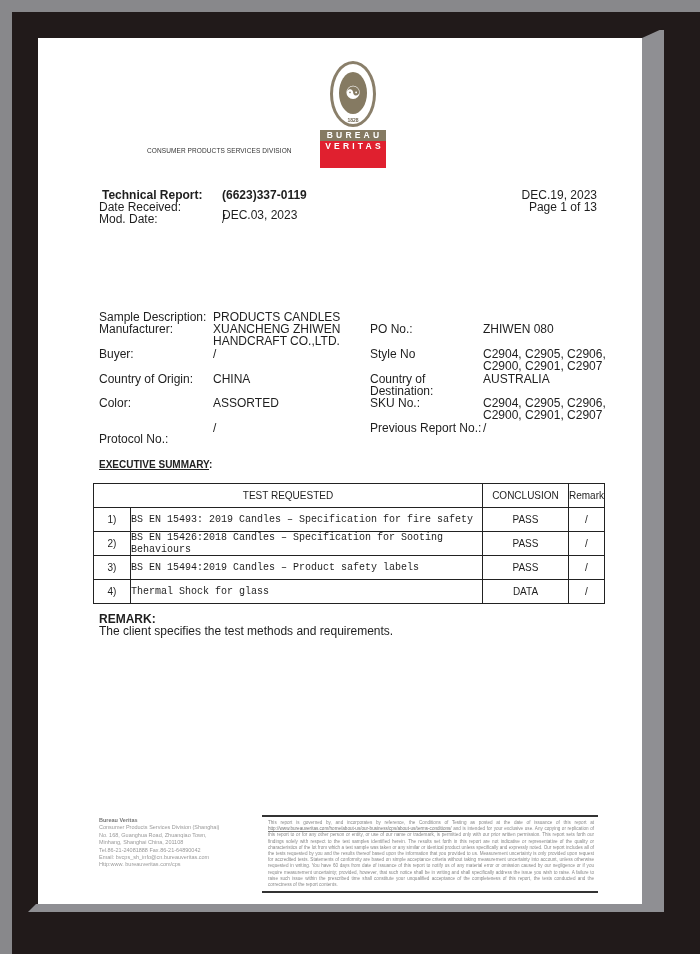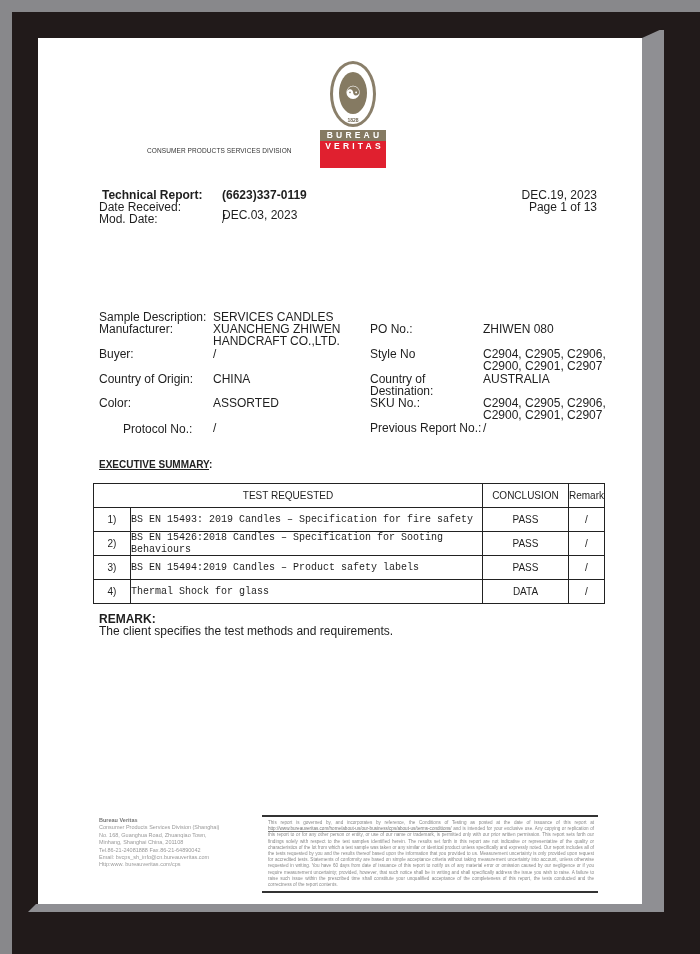--- a/index.html
+++ b/index.html
@@ -82,21 +82,21 @@
 <div class="txt b" style="left:102px; top:190px;">Technical Report:</div>
 <div class="txt b" style="left:222px; top:190px;">(6623)337-0119</div>
 <div class="txt" style="left:99px; top:202px;">Date Received:</div>
 <div class="txt" style="left:222px; top:210px;">DEC.03, 2023</div>
 <div class="txt" style="left:99px; top:214px;">Mod. Date:</div>
 <div class="txt" style="left:222px; top:214px;">/</div>
 <div class="txt" style="right:103px; top:190px; text-align:right;">DEC.19, 2023</div>
 <div class="txt" style="right:103px; top:202px; text-align:right;">Page 1 of 13</div>
 
 <div class="txt" style="left:99px; top:312px;">Sample Description:</div>
-<div class="txt" style="left:213px; top:312px;">SERVICES CANDLES</div>
+<div class="txt" style="left:213px; top:312px;">PRODUCTS CANDLES</div>
 
 <div class="txt" style="left:99px; top:324px;">Manufacturer:</div>
 <div class="txt" style="left:213px; top:324px;">XUANCHENG ZHIWEN</div>
 <div class="txt" style="left:213px; top:336px;">HANDCRAFT CO.,LTD.</div>
 <div class="txt" style="left:370px; top:324px;">PO No.:</div>
 <div class="txt" style="left:483px; top:324px;">ZHIWEN 080</div>
 
 <div class="txt" style="left:99px; top:349px;">Buyer:</div>
 <div class="txt" style="left:213px; top:349px;">/</div>
 <div class="txt" style="left:370px; top:349px;">Style No</div>
@@ -108,21 +108,21 @@
 <div class="txt" style="left:370px; top:374px;">Country of</div>
 <div class="txt" style="left:370px; top:386px;">Destination:</div>
 <div class="txt" style="left:483px; top:374px;">AUSTRALIA</div>
 
 <div class="txt" style="left:99px; top:398px;">Color:</div>
 <div class="txt" style="left:213px; top:398px;">ASSORTED</div>
 <div class="txt" style="left:370px; top:398px;">SKU No.:</div>
 <div class="txt" style="left:483px; top:398px;">C2904, C2905, C2906,</div>
 <div class="txt" style="left:483px; top:410px;">C2900, C2901, C2907</div>
 
-<div class="txt" style="left:99px; top:424px;margin-left:24px;">Protocol No.:</div>
+<div class="txt" style="left:99px; top:434px;">Protocol No.:</div>
 <div class="txt" style="left:213px; top:423px;">/</div>
 <div class="txt" style="left:370px; top:423px;">Previous Report No.:</div>
 <div class="txt" style="left:483px; top:423px;">/</div>
 
 <div class="sum-title"><u>EXECUTIVE SUMMARY</u><span>:</span></div>
 
 <table class="summary">
   <tbody>
       <tr>
     <th colspan="2" class="col-test">TEST REQUESTED</th>

